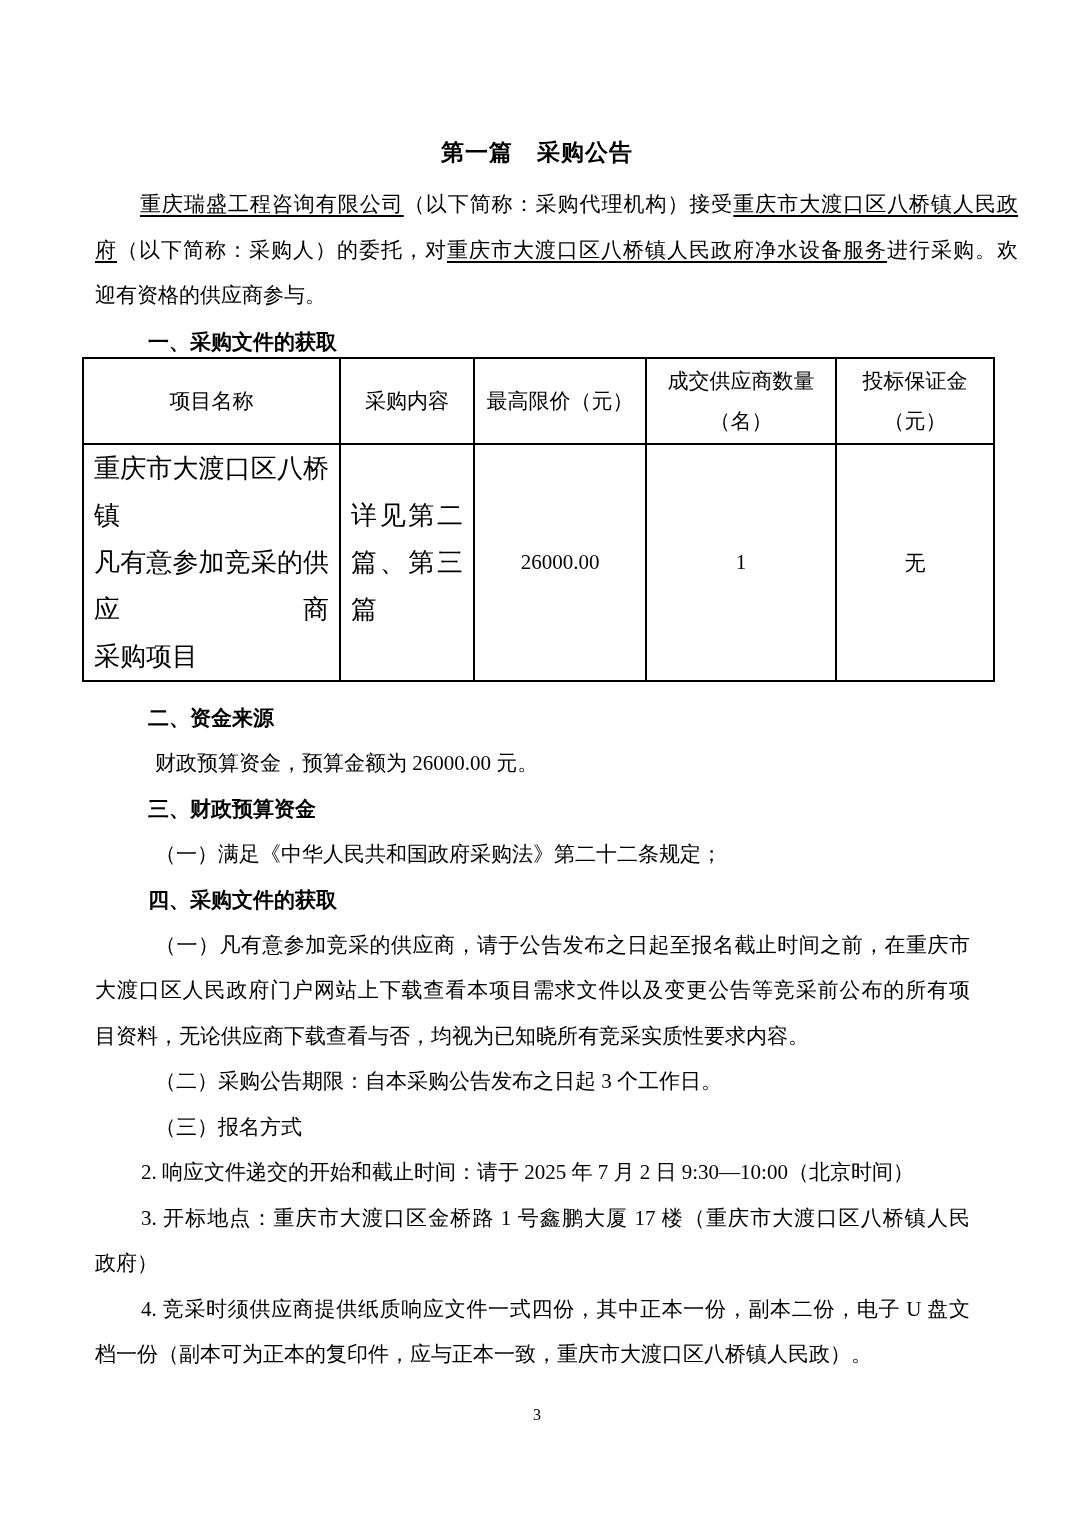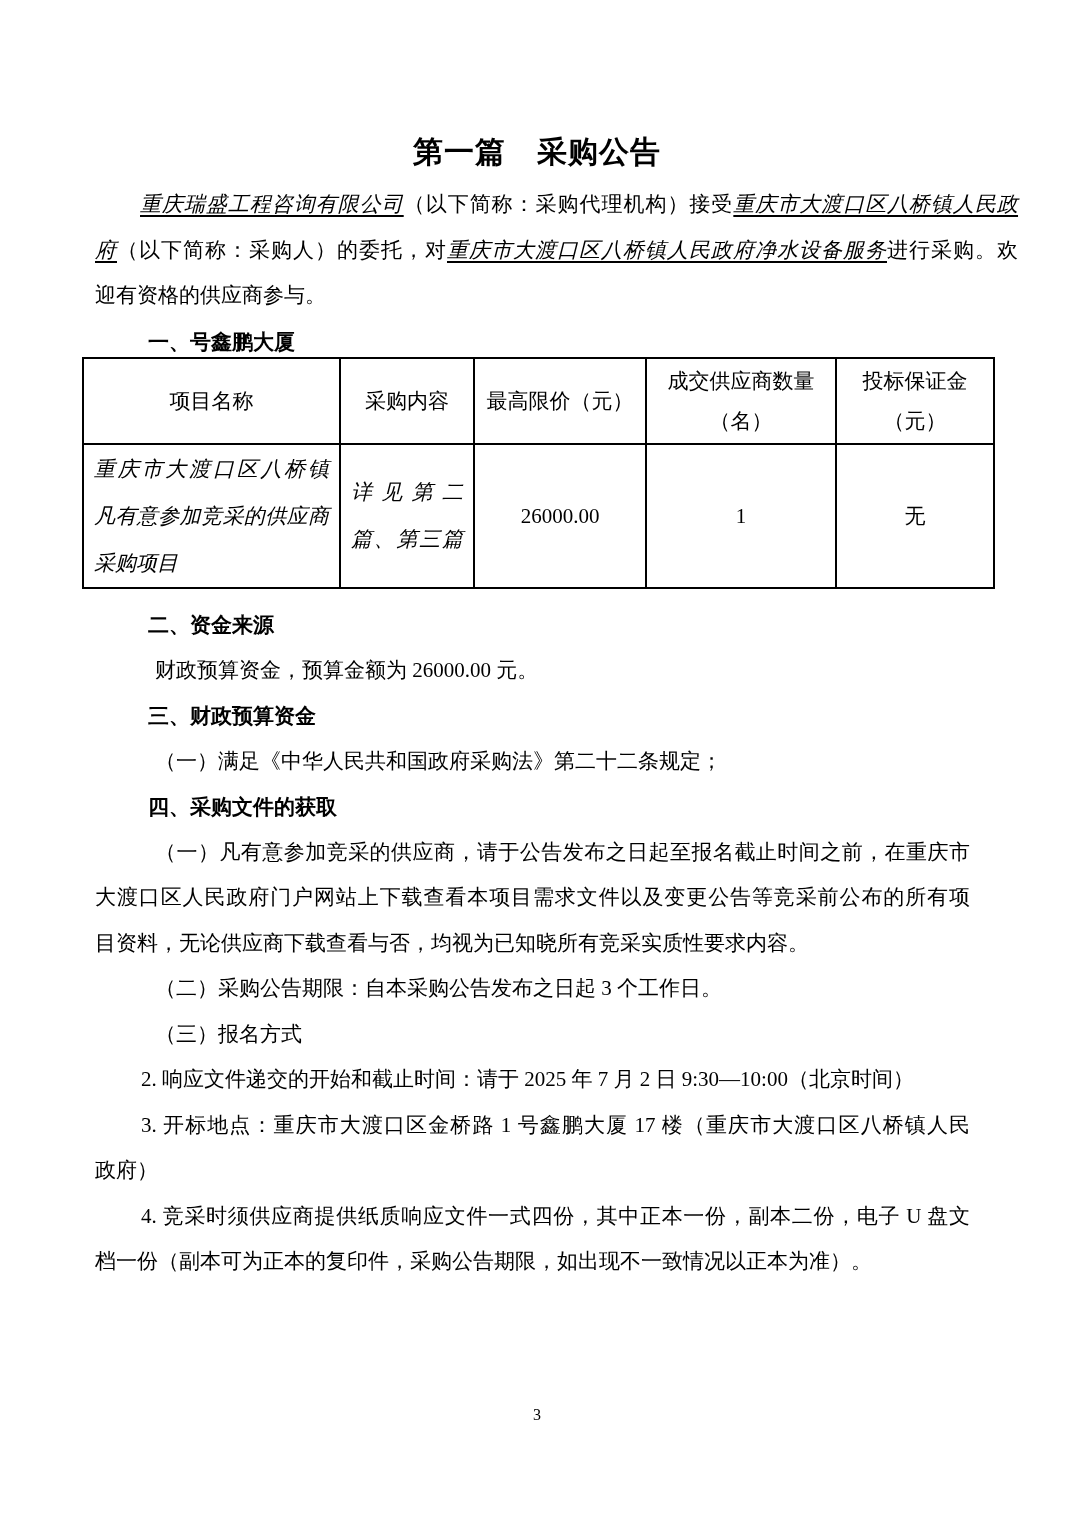--- a/index.html
+++ b/index.html
@@ -9,59 +9,59 @@
     background:#ffffff;
     color:#000000;
     box-sizing:border-box;
     padding-top:122px;
     font-family:"Liberation Serif", serif;
     overflow:hidden;
   }
   .doc-title {
     height:60px; line-height:60px;
     text-align:center;
-    font-size:30px; font-weight:bold;
+    font-size:23px; font-weight:bold;
     font-family:"Liberation Sans", sans-serif;
     letter-spacing:1px;
   }
   .line {
     line-height:45.5px;
     font-size:21px;
     margin-left:95px;
   }
   .w-intro { width:923px; }
   .w-body  { width:875px; }
   .just    { text-align:justify; text-align-last:justify; }
   .ind-intro { text-indent:45px; }
   .ind-head  { text-indent:53px; }
   .ind-paren { text-indent:60px; }
   .ind-num   { text-indent:46px; }
   .hd { font-weight:bold; font-family:"Liberation Sans", sans-serif; }
-  .u  { text-decoration:underline; text-underline-offset:4px; text-decoration-thickness:1.5px;font-style:italic; }
+  .u  { text-decoration:underline; text-underline-offset:4px; text-decoration-thickness:1.5px; }
 
   table.doc-table {
     border-collapse:collapse;
     table-layout:fixed;
     width:911px;
     margin-left:82px;
     margin-top:-7px;
     margin-bottom:13px;
     font-size:21px;
     padding-left:38px;
   }
   table.doc-table td {
     border:2px solid #000000;
     vertical-align:middle;
     padding:0 10px;
     overflow:hidden;
   }
   tr.hrow td { height:84px; text-align:center; }
   tr.drow td { height:142px; text-align:center; }
   .hline { line-height:40px; text-align:center; }
-  .cline { line-height:47px; font-size:21px;font-style:italic; }
+  .cline { line-height:47px; font-size:26px; }
   .cl-just { text-align:justify; text-align-last:justify; }
   .cl-left { text-align:right; text-align-last:left; }
   td.cell-project { text-align:left; }
   .page-num {
     position:absolute; left:0; right:0; top:1403px;
     text-align:center; font-size:16px; line-height:24px;
   }
 </style>
 </head>
 <body>
@@ -69,21 +69,21 @@
 <div class="page">
 
   <div class="doc-title">第一篇　采购公告</div>
 
   <div class="line w-intro just ind-intro"><span class="u">重庆瑞盛工程咨询有限公司</span><span>（以下简称：采购代理机构）接受</span><span class="u">重庆市大渡口区八桥镇人民政</span></div>
 
   <div class="line w-intro just"><span class="u">府</span><span>（以下简称：采购人）的委托，对</span><span class="u">重庆市大渡口区八桥镇人民政府净水设备服务</span><span>进行采购。欢</span></div>
 
   <div class="line w-intro"><span>迎有资格的供应商参与。</span></div>
 
-  <div class="line w-body hd ind-head">一、号鑫鹏大厦</div>
+  <div class="line w-body hd ind-head">一、采购文件的获取</div>
 
   <table class="doc-table">
     <colgroup>
       <col style="width:257px">
         <col style="width:134px">
         <col style="width:172px">
         <col style="width:190px">
         <col style="width:158px">
     </colgroup>
     <tbody>
@@ -134,17 +134,17 @@
   <div class="line w-body just">大渡口区人民政府门户网站上下载查看本项目需求文件以及变更公告等竞采前公布的所有项</div>
   <div class="line w-body">目资料，无论供应商下载查看与否，均视为已知晓所有竞采实质性要求内容。</div>
 
   <div class="line w-body ind-paren">（二）采购公告期限：自本采购公告发布之日起 3 个工作日。</div>
   <div class="line w-body ind-paren">（三）报名方式</div>
 
   <div class="line w-body ind-num">2. 响应文件递交的开始和截止时间：请于 2025 年 7 月 2 日 9:30—10:00（北京时间）</div>
   <div class="line w-body just ind-num">3. 开标地点：重庆市大渡口区金桥路 1 号鑫鹏大厦 17 楼（重庆市大渡口区八桥镇人民</div>
   <div class="line w-body">政府）</div>
   <div class="line w-body just ind-num">4. 竞采时须供应商提供纸质响应文件一式四份，其中正本一份，副本二份，电子 U 盘文</div>
-  <div class="line w-body">档一份（副本可为正本的复印件，采购公告期限，如出现不一致情况以正本为准）。</div>
+  <div class="line w-body">档一份（副本可为正本的复印件，应与正本一致，重庆市大渡口区八桥镇人民政）。</div>
 
   <div class="page-num">3</div>
 
 </div>
 
 </body></html>

